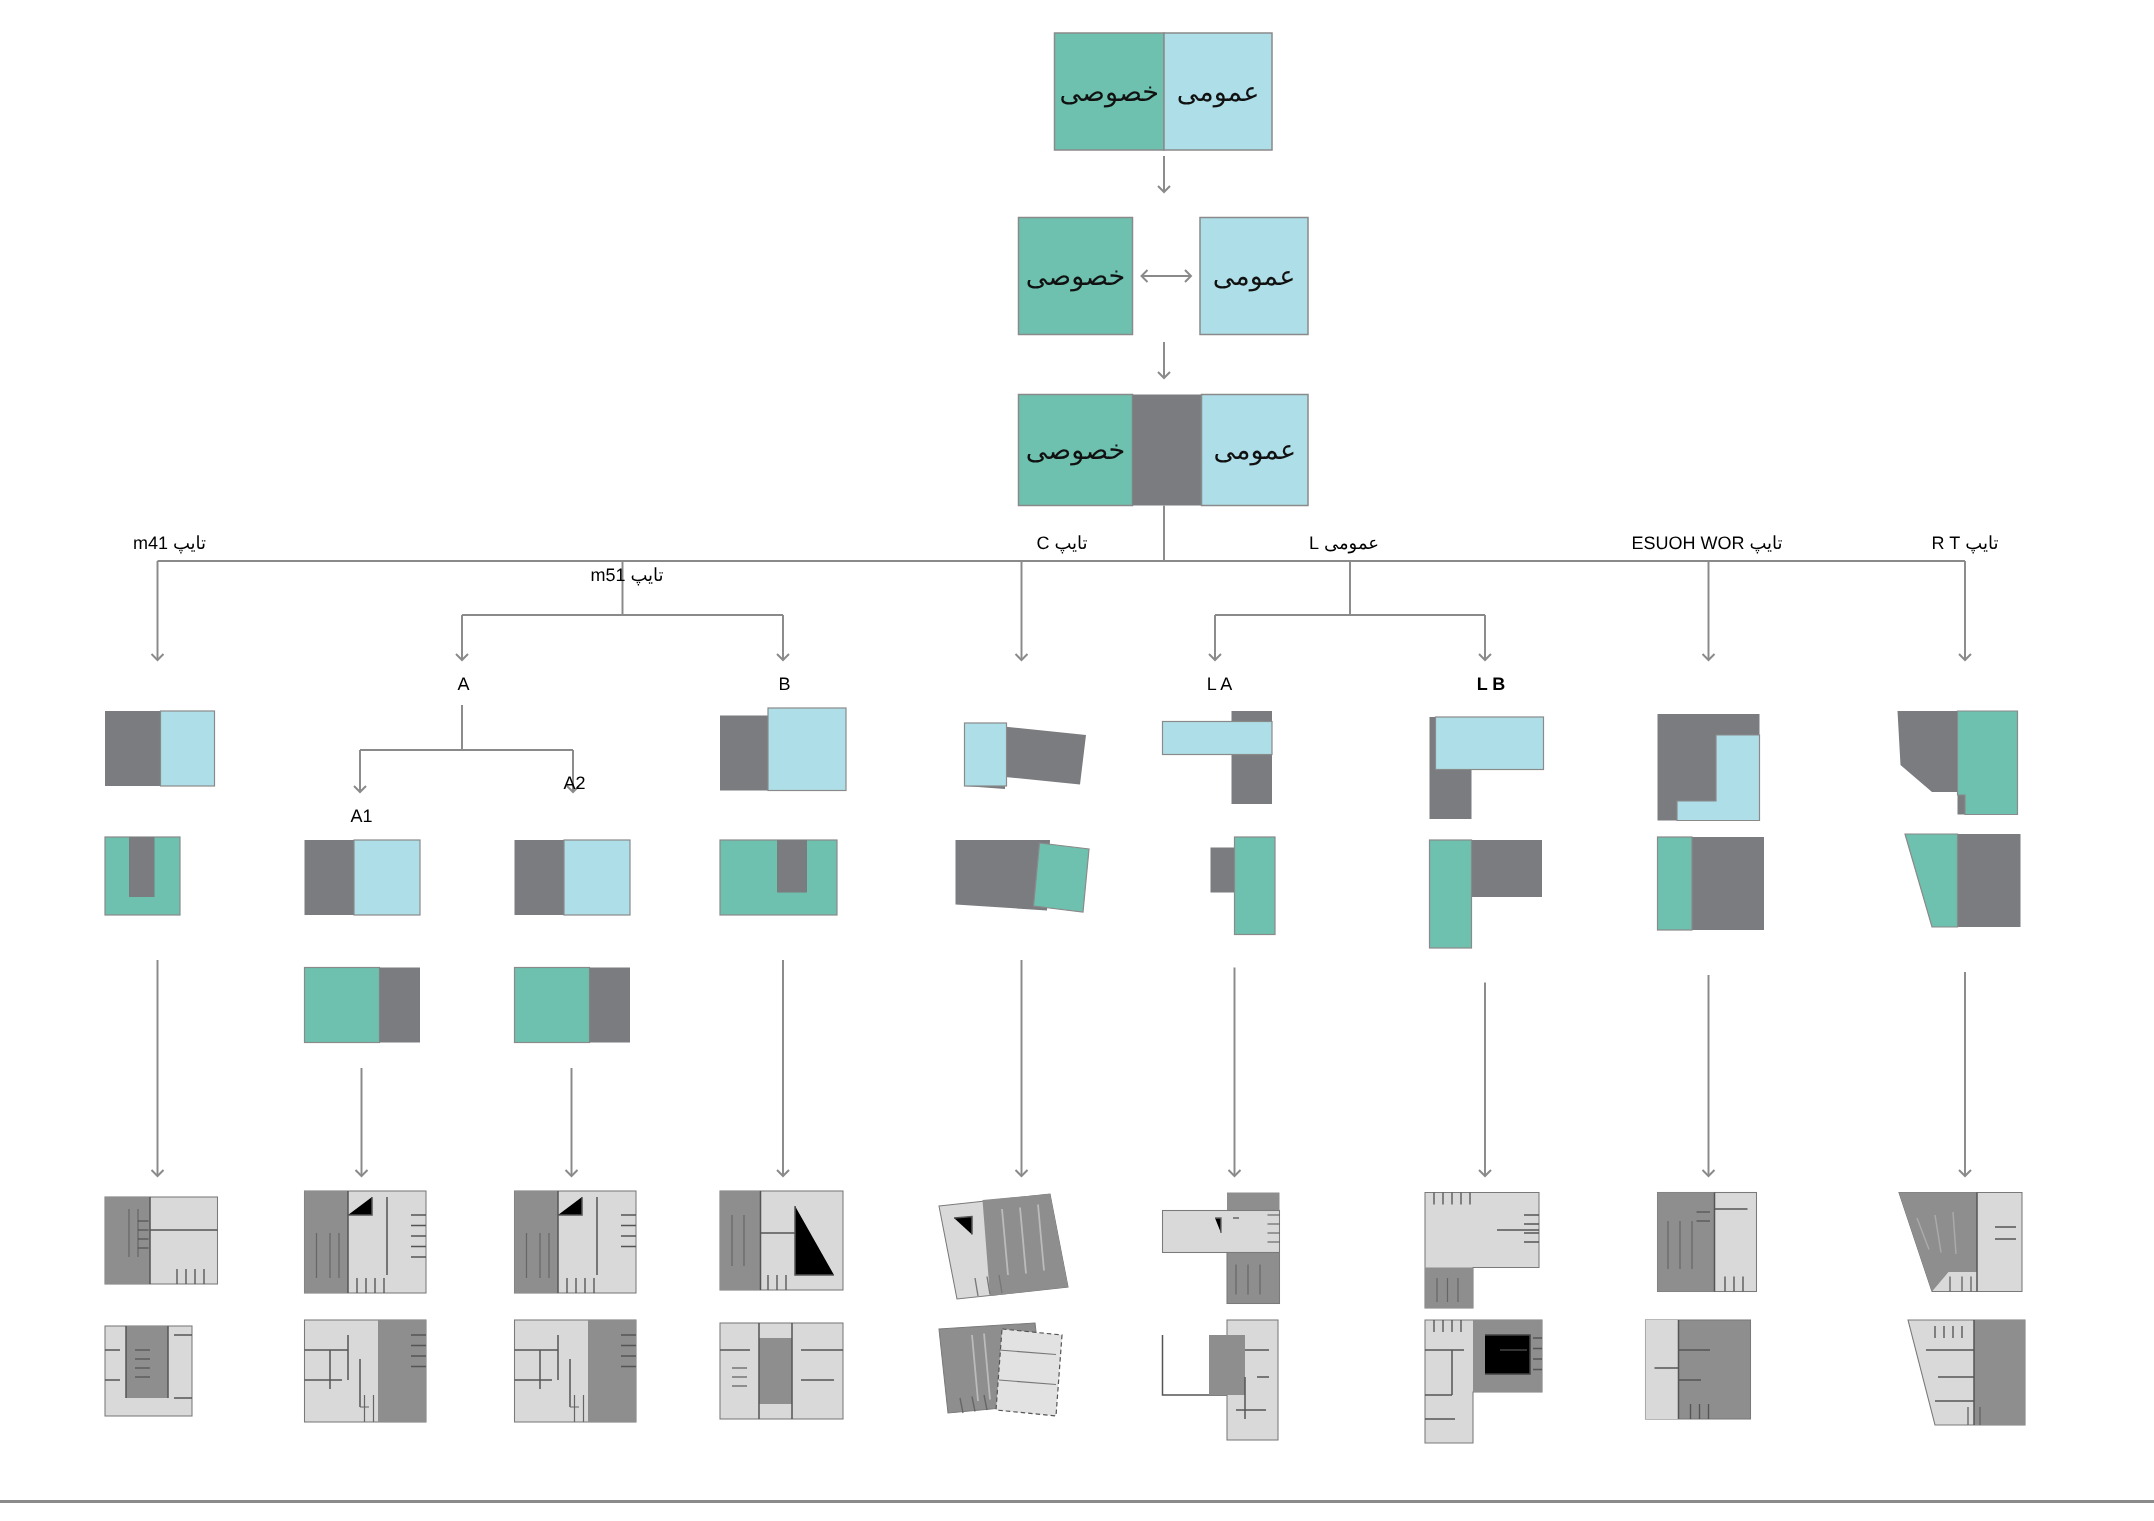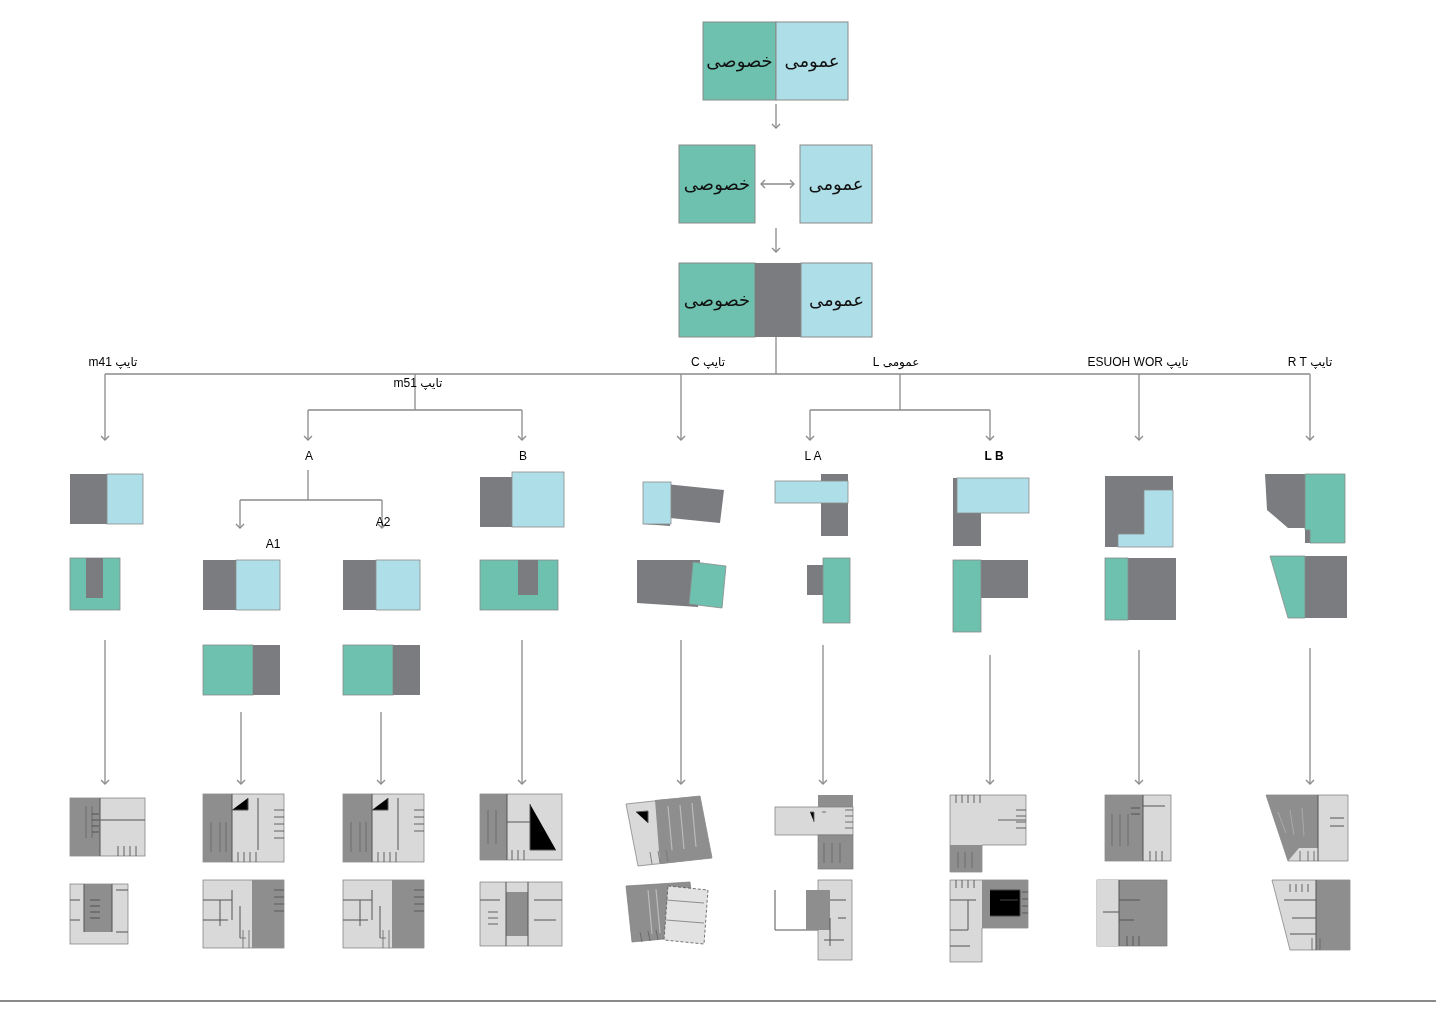--- a/index.html
+++ b/index.html
@@ -339,14 +339,14 @@
 <div class="lbl ctr rtl" style="left:708px;top:356px;">تایپ C</div>
 <div class="lbl ctr rtl" style="left:896px;top:356px;">عمومی L</div>
 <div class="lbl ctr rtl" style="left:1138px;top:356px;">تایپ ROW HOUSE</div>
 <div class="lbl ctr rtl" style="left:1310px;top:356px;">تایپ T R</div>
 
 <div class="lbl ctr" style="left:309px;top:450px;">A</div>
 <div class="lbl ctr" style="left:523px;top:450px;">B</div>
 <div class="lbl ctr" style="left:813px;top:450px;">L A</div>
 <div class="lbl ctr" style="left:994px;top:450px;font-weight:bold;">L B</div>
 
-<div class="lbl ctr" style="left:241px;top:538px;margin-left:32px;">A1</div>
+<div class="lbl ctr" style="left:241px;top:538px;">A1</div>
 <div class="lbl ctr" style="left:383px;top:516px;">A2</div>
 
 </body></html>

